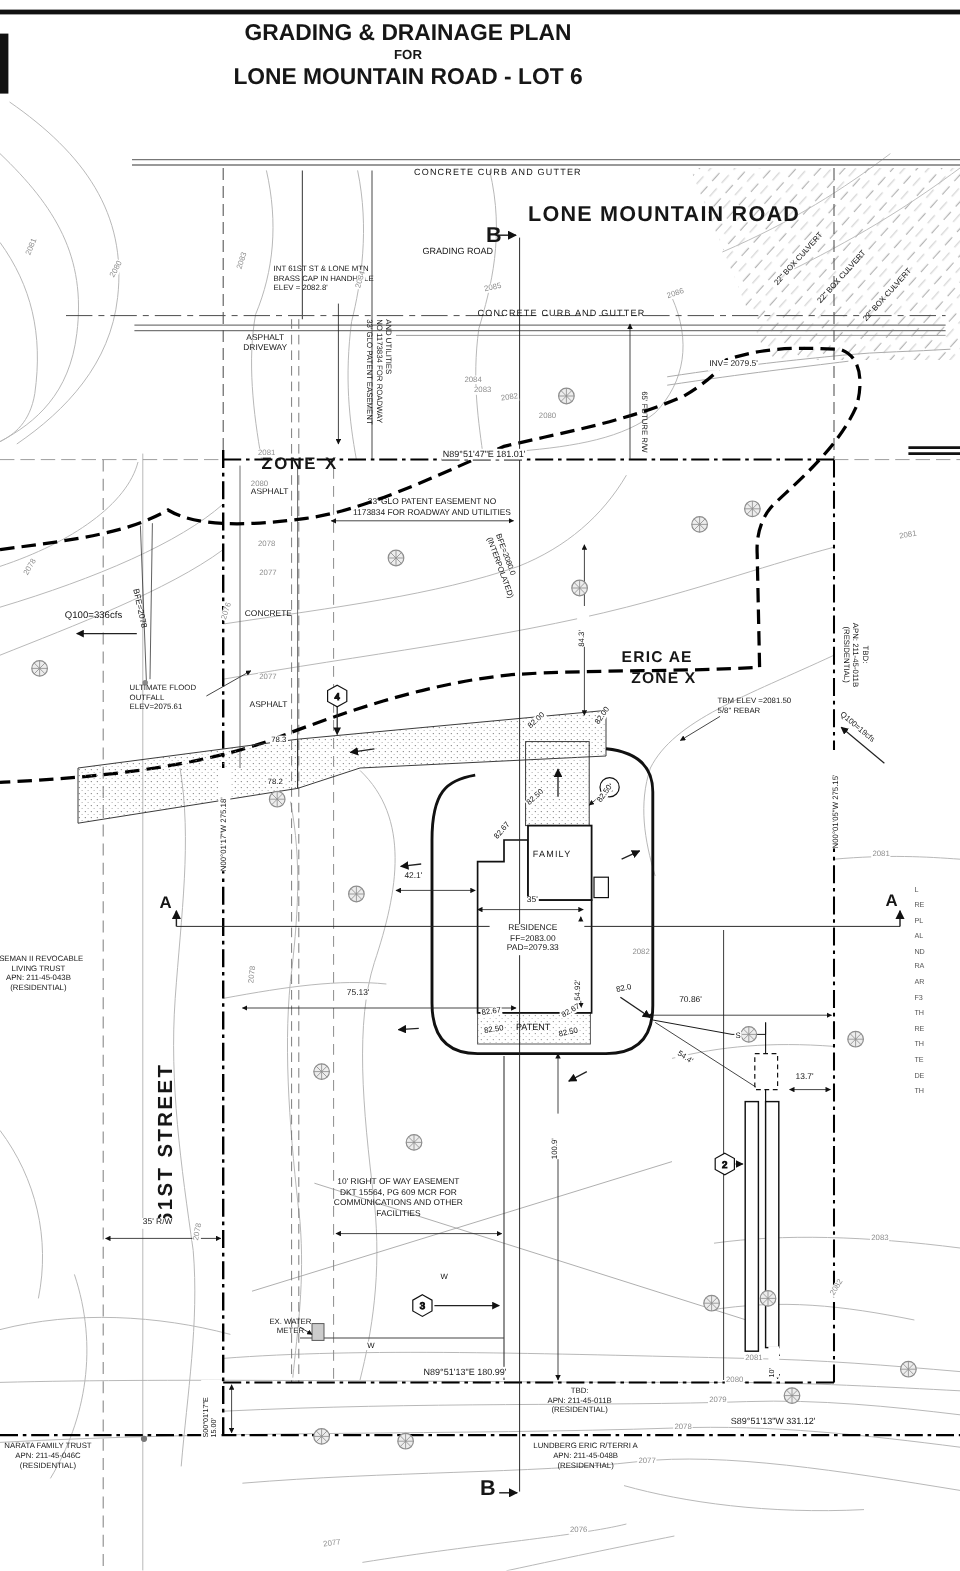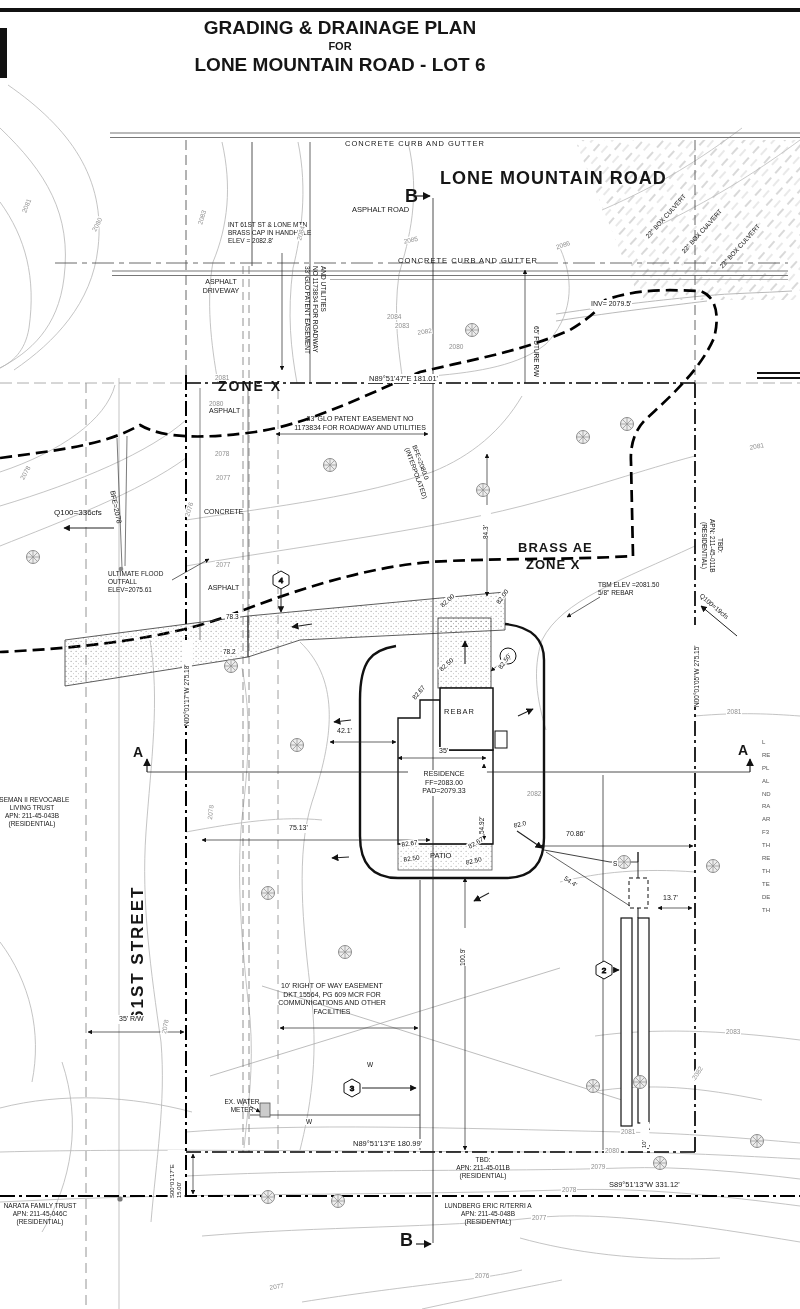--- a/index.html
+++ b/index.html
@@ -250,21 +250,21 @@
     </g>
   </svg>
 
   <div class="lbl c b t11" style="left:90px;top:40px;width:500px">FOR</div>
   <div class="lbl c b t19" style="left:90px;top:16px;width:500px">GRADING &amp; DRAINAGE PLAN</div>
   <div class="lbl c b t19" style="left:90px;top:53px;width:500px">LONE MOUNTAIN ROAD - LOT 6</div>
 
   <i class="lbl t75 ls1" style="left:345px;top:139px">CONCRETE CURB AND GUTTER</i>
   <i class="lbl b t15 ls1" style="left:440px;top:168px">LONE MOUNTAIN ROAD</i>
   <i class="lbl b t15" style="left:405px;top:186px">B</i>
-  <i class="lbl t75" style="left:352px;top:205px">ASPHALT ROAD</i>
+  <i class="lbl t75" style="left:352px;top:205px">GRADING ROAD</i>
   <i class="lbl t65" style="left:228px;top:221px">INT 61ST ST &amp; LONE MTN
 BRASS CAP IN HANDHOLE
 ELEV = 2082.8'</i>
 
   <i class="lbl t65 rot" style="left:650px;top:232px;transform-origin:0 100%;transform:rotate(-48deg);white-space:nowrap">22" BOX CULVERT</i>
   <i class="lbl t65 rot" style="left:686px;top:247px;transform-origin:0 100%;transform:rotate(-48deg);white-space:nowrap">22" BOX CULVERT</i>
   <i class="lbl t65 rot" style="left:724px;top:262px;transform-origin:0 100%;transform:rotate(-48deg);white-space:nowrap">22" BOX CULVERT</i>
 
   <i class="lbl t75 ls1" style="left:398px;top:256px">CONCRETE CURB AND GUTTER</i>
   <i class="lbl t7 bg" style="left:590px;top:300px">INV= 2079.5'</i>
@@ -287,21 +287,21 @@
   <i class="lbl t65" style="left:108px;top:570px">ULTIMATE FLOOD
 OUTFALL
 ELEV=2075.61</i>
   <i class="lbl t7" style="left:204px;top:508px">CONCRETE</i>
   <i class="lbl t7" style="left:208px;top:584px">ASPHALT</i>
 
   <i class="lbl t65 rot" style="left:418px;top:444px;transform:rotate(70deg)">BFE=2080.0
 (INTERPOLATED)</i>
   <i class="lbl t65 vup bg" style="left:481px;top:505px;height:34px">84.3'</i>
 
-  <i class="lbl b t13 ls1" style="left:518px;top:540px">BRASS AE</i>
+  <i class="lbl b t13 ls1" style="left:518px;top:540px">ERIC AE</i>
   <i class="lbl b t13 ls1" style="left:526px;top:557px">ZONE X</i>
   <i class="lbl t65" style="left:598px;top:581px">TBM ELEV =2081.50
 5/8" REBAR</i>
 
   <i class="lbl t65 vdn c" style="left:700px;top:498px;height:95px">TBD:
 APN: 211-45-011B
 (RESIDENTIAL)</i>
   <i class="lbl t65 rot" style="left:703px;top:592px;transform:rotate(40deg);white-space:nowrap">Q100=19cfs</i>
   <i class="lbl t65 vup bg" style="left:692px;top:625px;height:82px">N00°01'05"W  275.15'</i>
 
@@ -315,32 +315,32 @@
   <i class="lbl t65 vup bg" style="left:182px;top:640px;height:86px">N00°01'17"W  275.18'</i>
 
   <i class="sp" style="left:225px;top:613px">78.3</i>
   <i class="sp" style="left:222px;top:648px">78.2</i>
   <i class="sp" style="left:438px;top:604px;transform:rotate(-42deg)">82.00</i>
   <i class="sp" style="left:494px;top:602px;transform:rotate(-55deg)">82.00</i>
   <i class="sp" style="left:437px;top:668px;transform:rotate(-42deg)">82.50</i>
   <i class="sp" style="left:496px;top:667px;transform:rotate(-55deg)">82.50</i>
   <i class="sp" style="left:410px;top:697px;transform:rotate(-50deg)">82.67</i>
 
-  <i class="lbl t75 ls1" style="left:444px;top:707px">REBAR</i>
+  <i class="lbl t75 ls1" style="left:444px;top:707px">FAMILY</i>
   <i class="lbl t7 bg" style="left:336px;top:727px">42.1'</i>
   <i class="lbl t7 bg" style="left:438px;top:747px">35'</i>
   <div class="lbl t7 c bg" style="left:408px;top:770px;width:70px">RESIDENCE
 FF=2083.00
 PAD=2079.33</div>
   <i class="lbl t65 vup bg" style="left:477px;top:768px;height:66px">54.92'</i>
   <i class="lbl t7 bg" style="left:288px;top:824px">75.13'</i>
 
   <i class="sp" style="left:400px;top:841px;transform:rotate(-8deg)">82.67</i>
   <i class="sp" style="left:402px;top:856px;transform:rotate(-8deg)">82.50</i>
-  <i class="lbl t75" style="left:430px;top:851px">PATIO</i>
+  <i class="lbl t75" style="left:430px;top:851px">PATENT</i>
   <i class="sp" style="left:466px;top:844px;transform:rotate(-30deg)">82.67</i>
   <i class="sp" style="left:464px;top:859px;transform:rotate(-12deg)">82.50</i>
   <i class="sp" style="left:512px;top:822px;transform:rotate(-12deg)">82.0</i>
 
   <i class="lbl t7 bg" style="left:565px;top:830px">70.86'</i>
   <i class="lbl t65 rot bg" style="left:566px;top:874px;transform:rotate(33deg)">54.4'</i>
   <i class="lbl t65 vup bg" style="left:458px;top:928px;height:38px">100.9'</i>
   <i class="lbl t7 bg" style="left:662px;top:894px">13.7'</i>
 
   <i class="lbl b vup ls2" style="left:128px;top:880px;height:140px;font-size:17px">61ST STREET</i>

